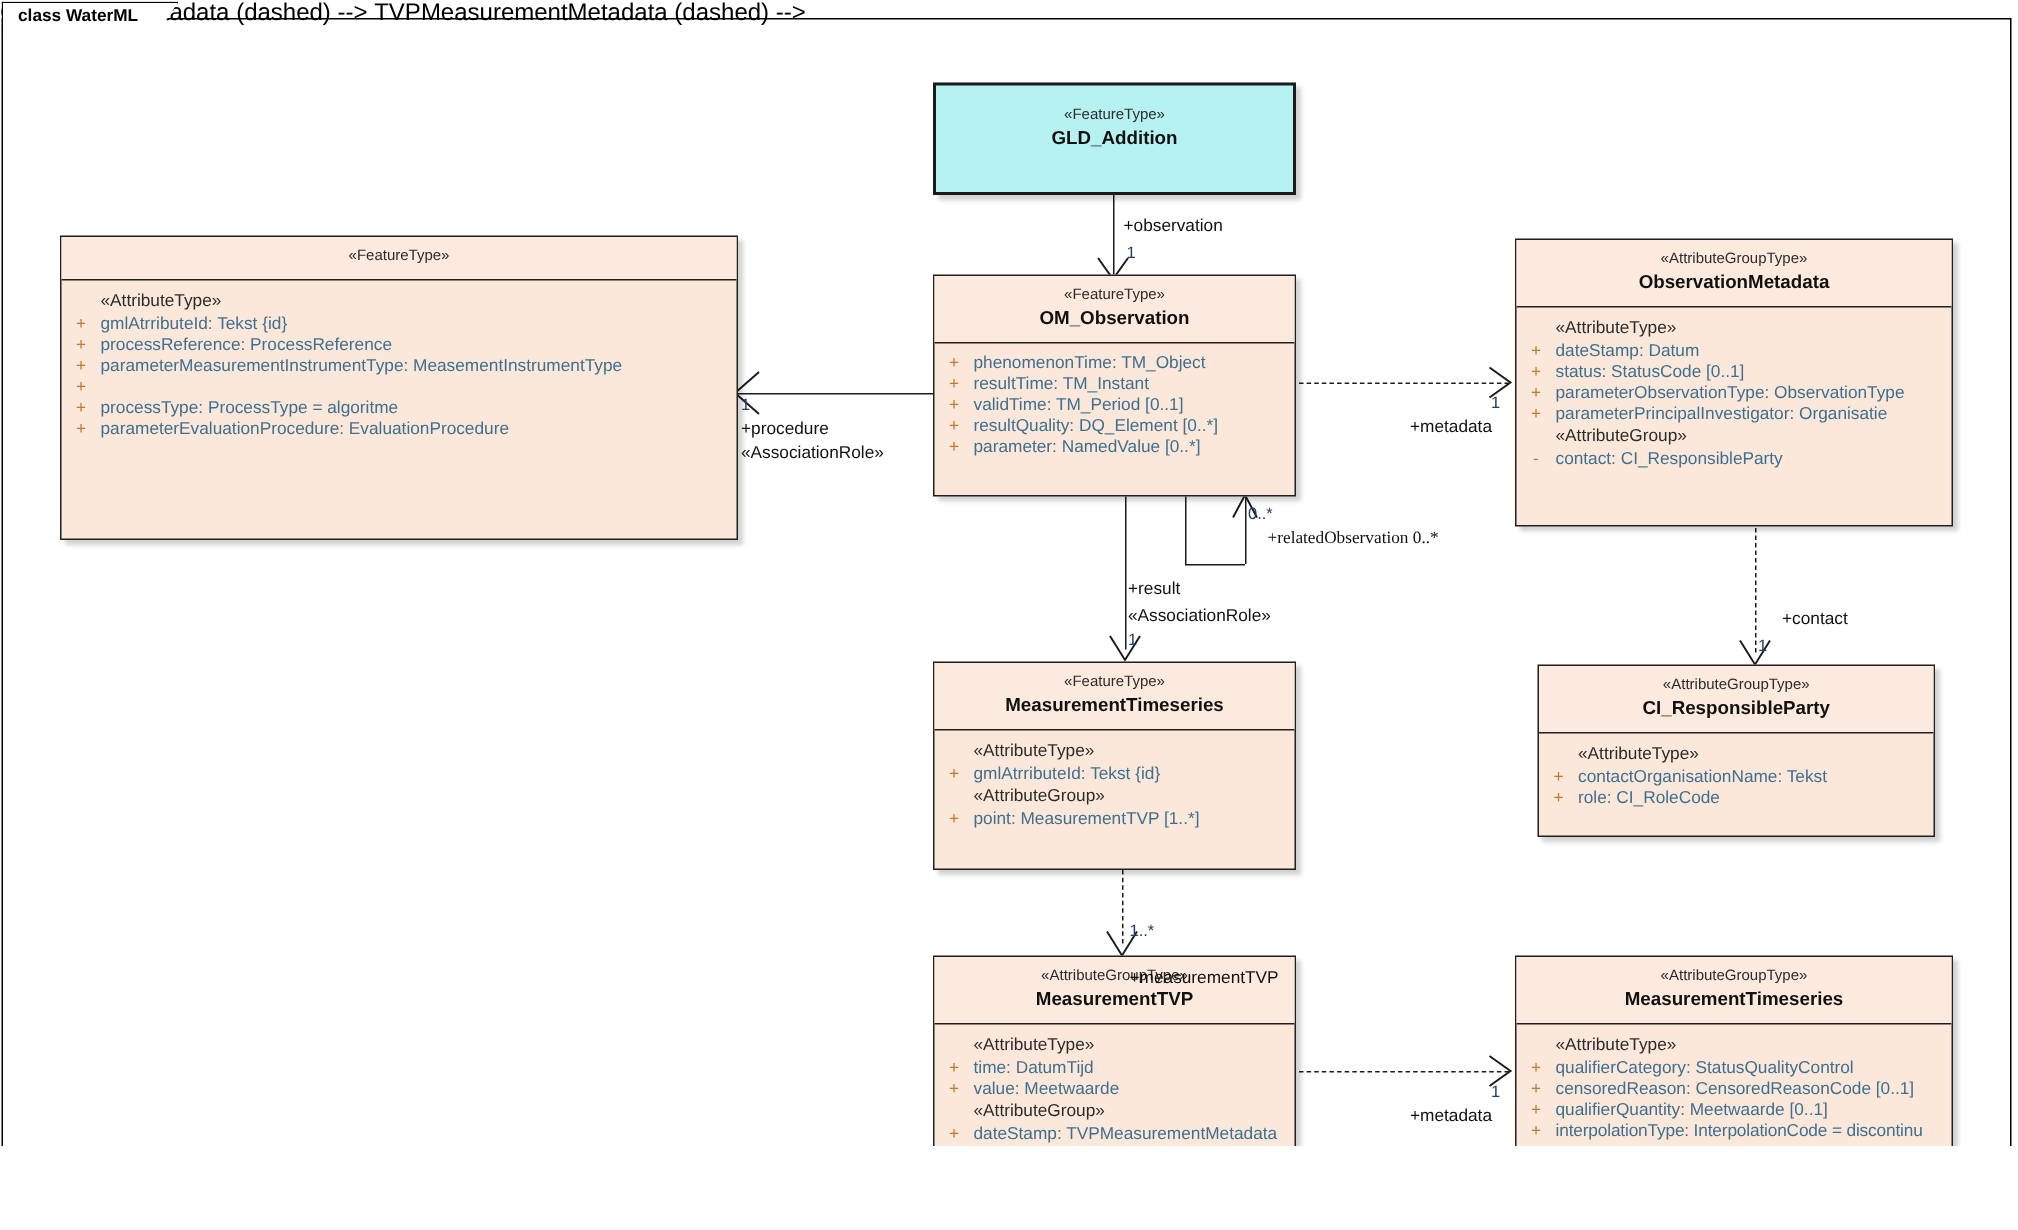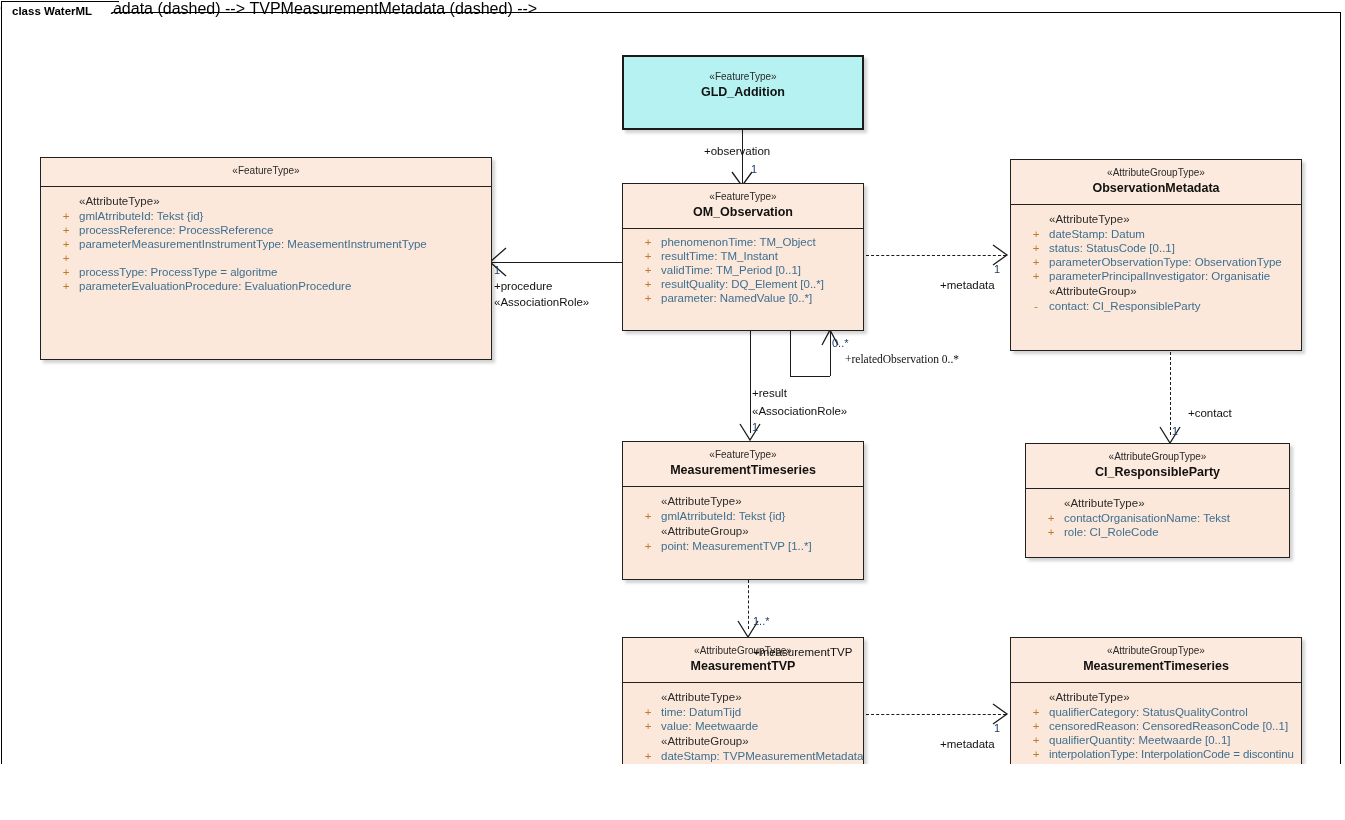--- a/index.html
+++ b/index.html
@@ -15,21 +15,21 @@
 
   
   .cls{position:absolute;box-sizing:border-box;border:1px solid #20201f;
        box-shadow:3px 3px 3px rgba(0,0,0,.18);background:#fbe8da;z-index:5;}
   .cls .hdr{background:#fdeade;border-bottom:1px solid #20201f;
             padding:7px 6px 8px;text-align:center;line-height:1.25;}
   .cls.cyan{background:#b6f2f2;border:2px solid #1b1b1b;}
   .cls.cyan .hdr{background:transparent;border-bottom:none;}
   .stereo{font-size:10px;color:#2b2b2b;display:block;}
   .cname{font-size:12.5px;font-weight:bold;color:#111;display:block;margin-top:1px;}
-  .cls .body{padding:6px 12px 7px;}
+  .cls .body{padding:6px 0 7px;}
   .grp{font-size:11.5px;color:#2b2b2b;padding:2px 0 2px 26px;}
   .attr{font-size:11.5px;color:#3f6f8f;padding:1px 0 1px 0;display:flex;white-space:nowrap;}
   .attr .vis{width:26px;text-align:center;flex:0 0 26px;color:#c07a2a;}
   .attr .txt{flex:1 1 auto;}
 
   
   .ln{position:absolute;background:#1b1b1b;z-index:2;}
   .lnv{width:1px;}
   .lnh{height:1px;}
   .dv{position:absolute;width:0;border-left:1px dashed #1b1b1b;z-index:2;}
@@ -87,21 +87,21 @@
     <path d="M740,424 L750,440 L760,424" fill="none" stroke="#1b1b1b" stroke-width="1.3"></path>
 
     <path d="M1160,427 L1170,443 L1180,427" fill="none" stroke="#1b1b1b" stroke-width="1.3"></path>
 
     <path d="M738,621 L748,637 L758,621" fill="none" stroke="#1b1b1b" stroke-width="1.3"></path>
 
     <path d="M993,704 L1007,714 L993,724" fill="none" stroke="#1b1b1b" stroke-width="1.3"></path>
   </svg>
 
   
-  <div class="lbl" style="left:704px;top:145px;">+observation</div>
+  <div class="lbl" style="left:749px;top:145px;">+observation</div>
   <div class="mult" style="left:751px;top:163px;">1</div>
 
   <div class="mult" style="left:494px;top:264px;">1</div>
   <div class="lbl" style="left:494px;top:280px;">+procedure</div>
   <div class="lbl" style="left:494px;top:296px;">«AssociationRole»</div>
 
   <div class="mult" style="left:994px;top:263px;">1</div>
   <div class="lbl" style="left:940px;top:279px;">+metadata</div>
 
   <div class="mult" style="left:832px;top:337px;">0..*</div>

